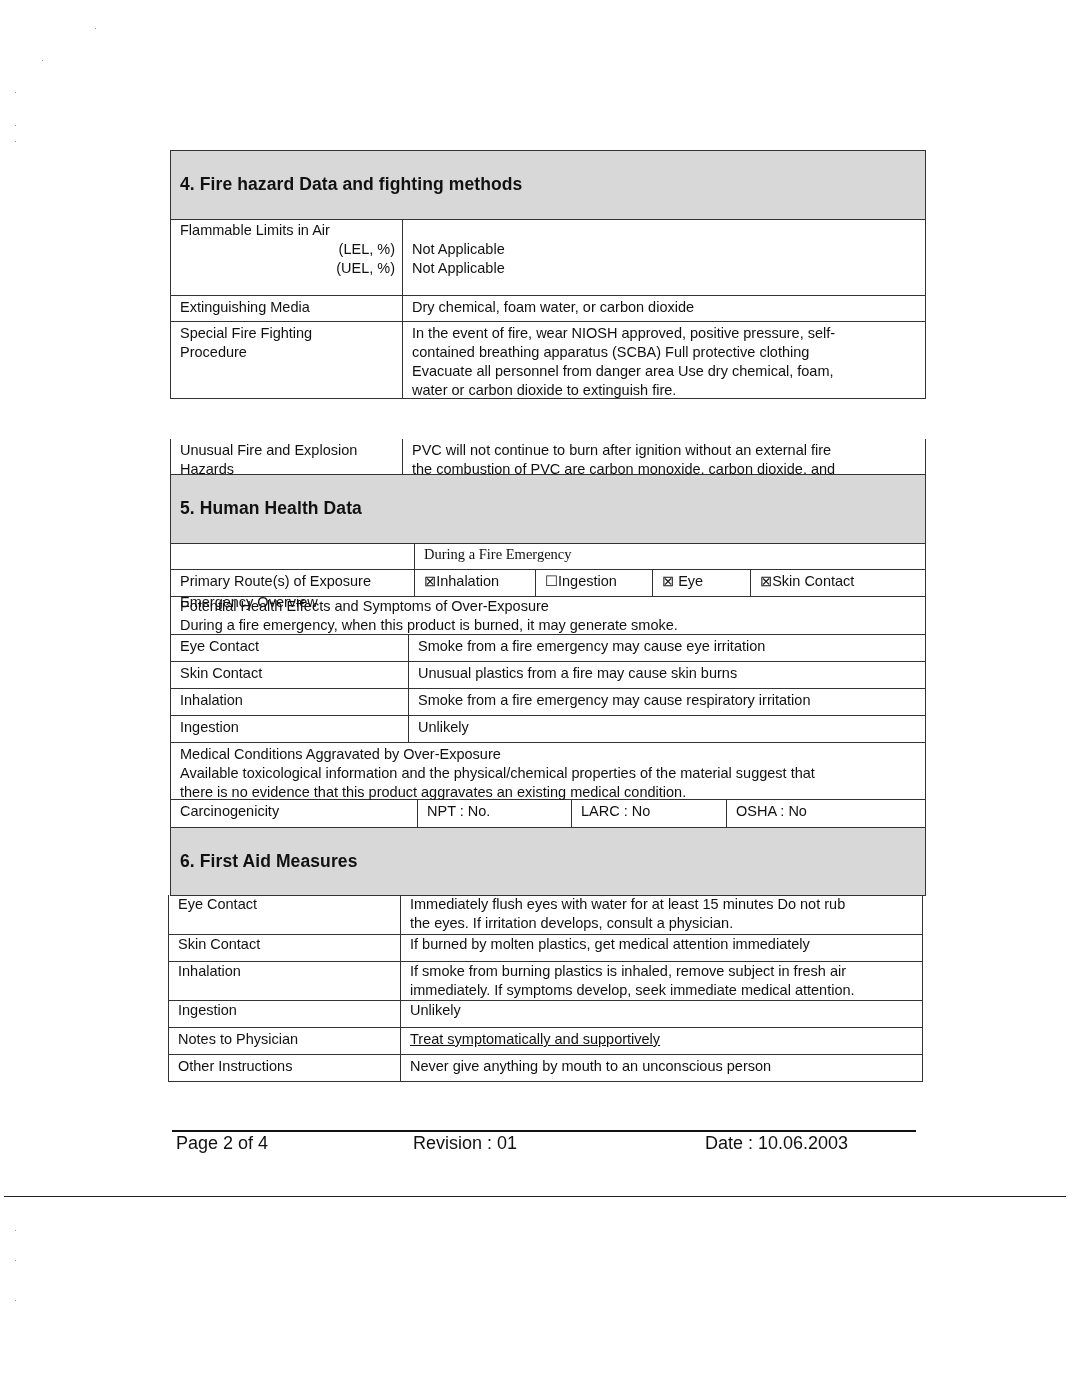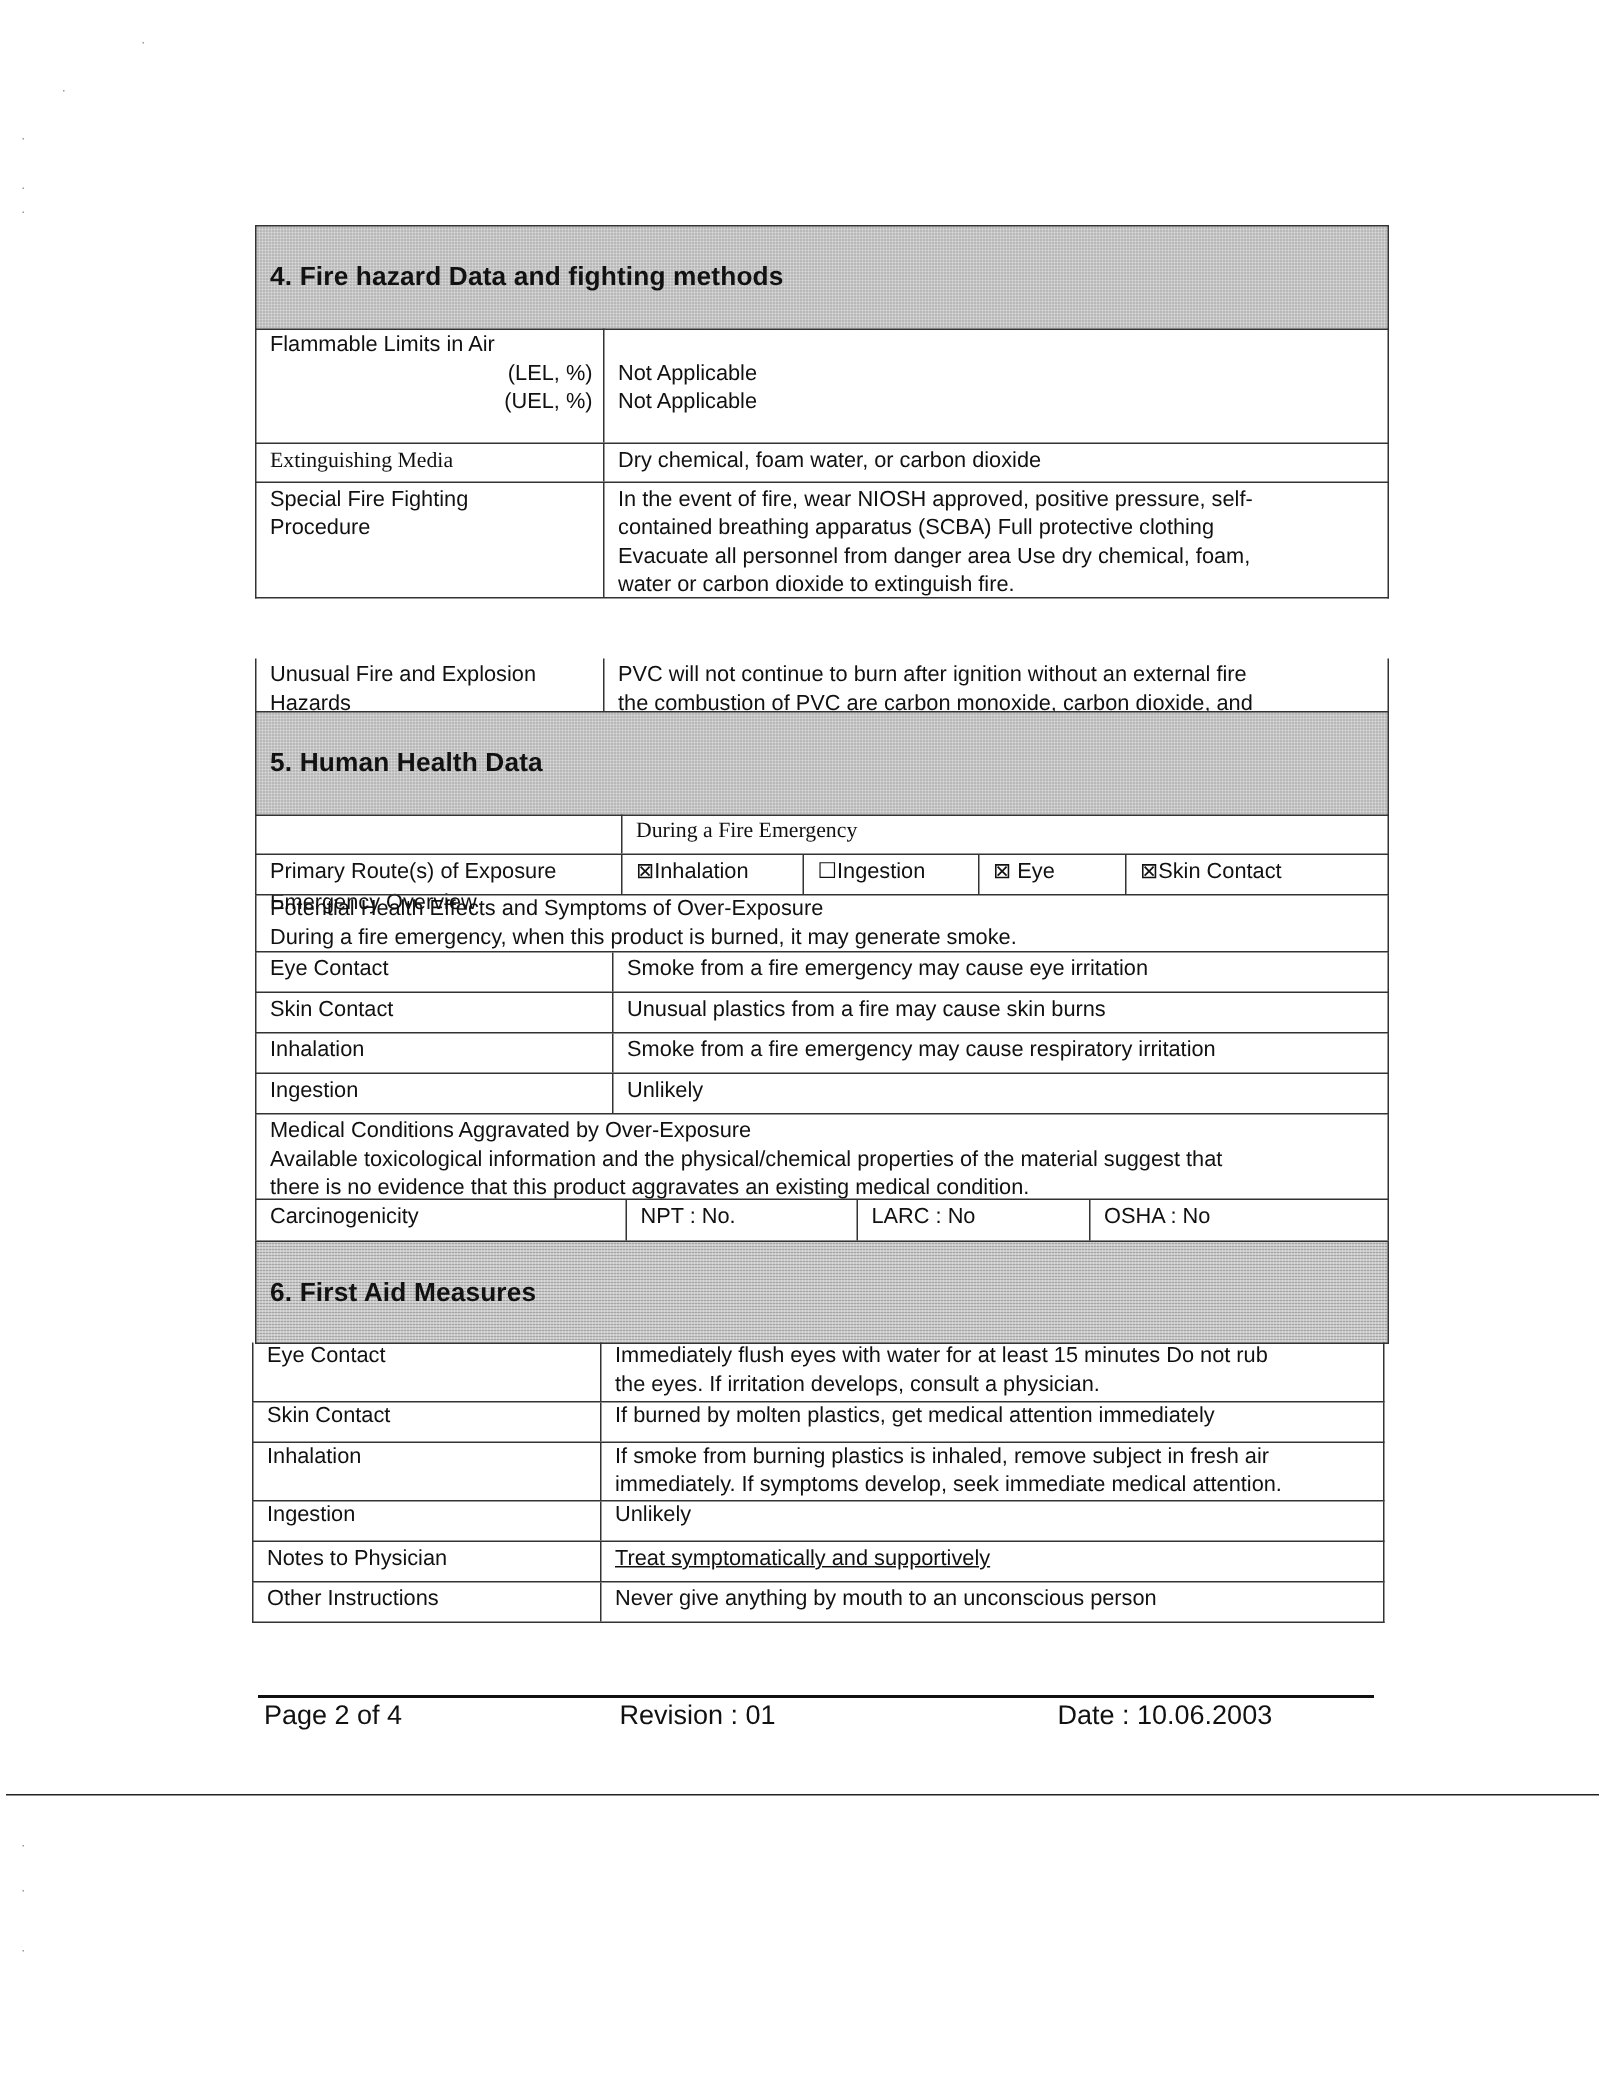--- a/index.html
+++ b/index.html
@@ -50,21 +50,21 @@
       <div class="rt">(UEL, %)</div>
     </div>
     <div class="cell vline" style="left:231px;right:0;">
       <div style="height:19px;"></div>
       <div>Not Applicable</div>
       <div>Not Applicable</div>
     </div>
   </div>
 
   <div class="row" style="top:296px;height:26px;">
-    <div class="cell l" style="width:231px;font-family:Liberation Serif, serif;">Extinguishing Media</div>
+    <div class="cell l" style="width:231px;">Extinguishing Media</div>
     <div class="cell vline" style="left:231px;right:0;">Dry chemical, foam water, or carbon dioxide</div>
   </div>
 
   <div class="row" style="top:322px;height:77px;">
     <div class="cell l" style="width:231px;">
       <div>Special Fire Fighting</div>
       <div>Procedure</div>
     </div>
     <div class="cell vline" style="left:231px;right:0;">
       <div>In the event of fire, wear NIOSH approved, positive pressure, self-</div>

